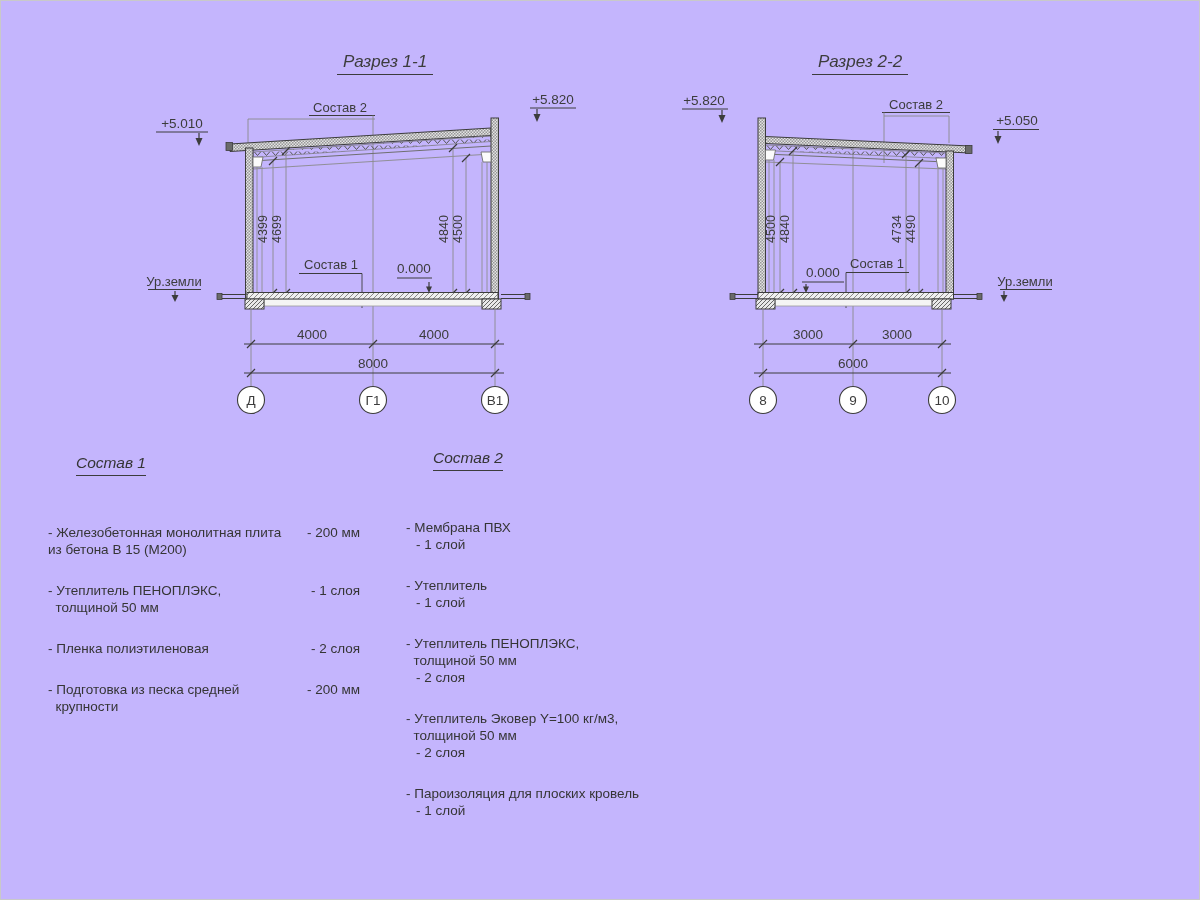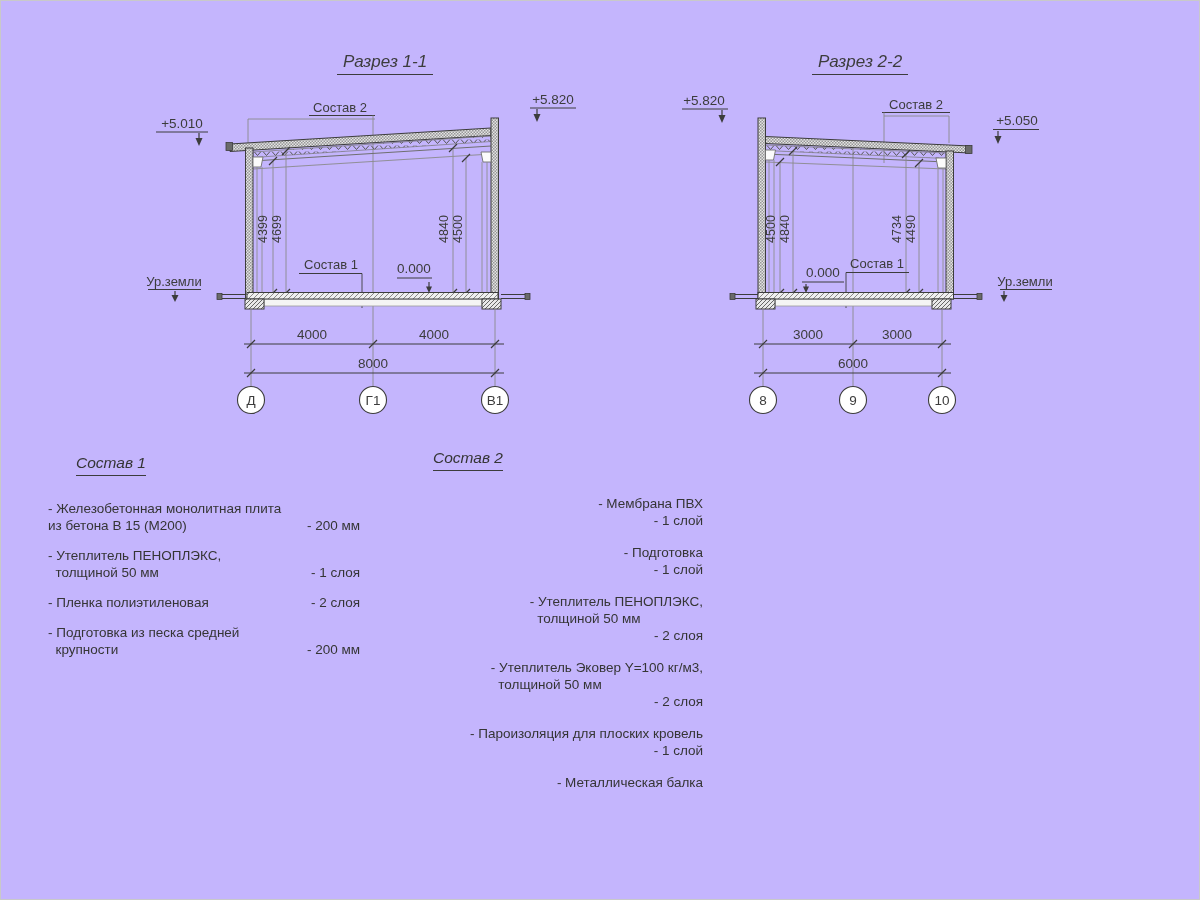--- a/index.html
+++ b/index.html
@@ -6,21 +6,21 @@
   .canvas{
     position:relative;width:1198px;height:898px;background:#c4b5fd;
     border:1px solid #c9c9c9;overflow:hidden;
     font-family:"Liberation Sans", sans-serif;color:#3c3c3c;
   }
   svg text{font-family:"Liberation Sans", sans-serif;fill:#3c3c3c;}
   .drawing{position:absolute;left:0;top:0;}
   .mat-list{position:absolute;font-size:13.5px;line-height:1.26;color:#353535;}
   .mat-title{font-style:italic;font-size:15.5px;display:inline-block;
     border-bottom:1.2px solid #3c3c3c;padding-bottom:2px;margin-bottom:24px;}
-  .mat-row{display:flex;justify-content:space-between;align-items:flex-end;margin-bottom:13px;}
+  .mat-row{display:flex;justify-content:space-between;margin-bottom:13px;margin-top:24px;}
   .mat-row .desc{white-space:pre-line;}
   .mat-row .qty{white-space:nowrap;padding-left:10px;}
   .c1{left:47px;top:452px;width:312px;}
   .c1 .mat-title{margin-left:28px;}
   .c2{left:405px;top:447px;width:297px;}
   .c2 .mat-title{margin-left:27px;}
   .c2 .mat-row{margin-bottom:15px;flex-direction:column;}
 </style>
 </head>
 <body>
@@ -322,36 +322,32 @@
   </div>
 </div>
 
 <div class="mat-list c2">
   <div><span class="mat-title">Состав 2</span></div>
   <div class="mat-row">
     <span class="desc">- Мембрана ПВХ</span>
     <span class="qty">- 1 слой</span>
   </div>
   <div class="mat-row">
-    <span class="desc">- Подготовка</span>
+    <span class="desc">- Утеплитель</span>
     <span class="qty">- 1 слой</span>
   </div>
   <div class="mat-row">
     <span class="desc">- Утеплитель ПЕНОПЛЭКС,
 &nbsp;&nbsp;толщиной 50 мм</span>
     <span class="qty">- 2 слоя</span>
   </div>
   <div class="mat-row">
     <span class="desc">- Утеплитель Эковер Y=100 кг/м3,
 &nbsp;&nbsp;толщиной 50 мм</span>
     <span class="qty">- 2 слоя</span>
   </div>
   <div class="mat-row">
     <span class="desc">- Пароизоляция для плоских кровель</span>
     <span class="qty">- 1 слой</span>
   </div>
-  <div class="mat-row">
-    <span class="desc">- Металлическая балка</span>
-    <span class="qty"></span>
-  </div>
 </div>
 
 </div>
 
 </body></html>

